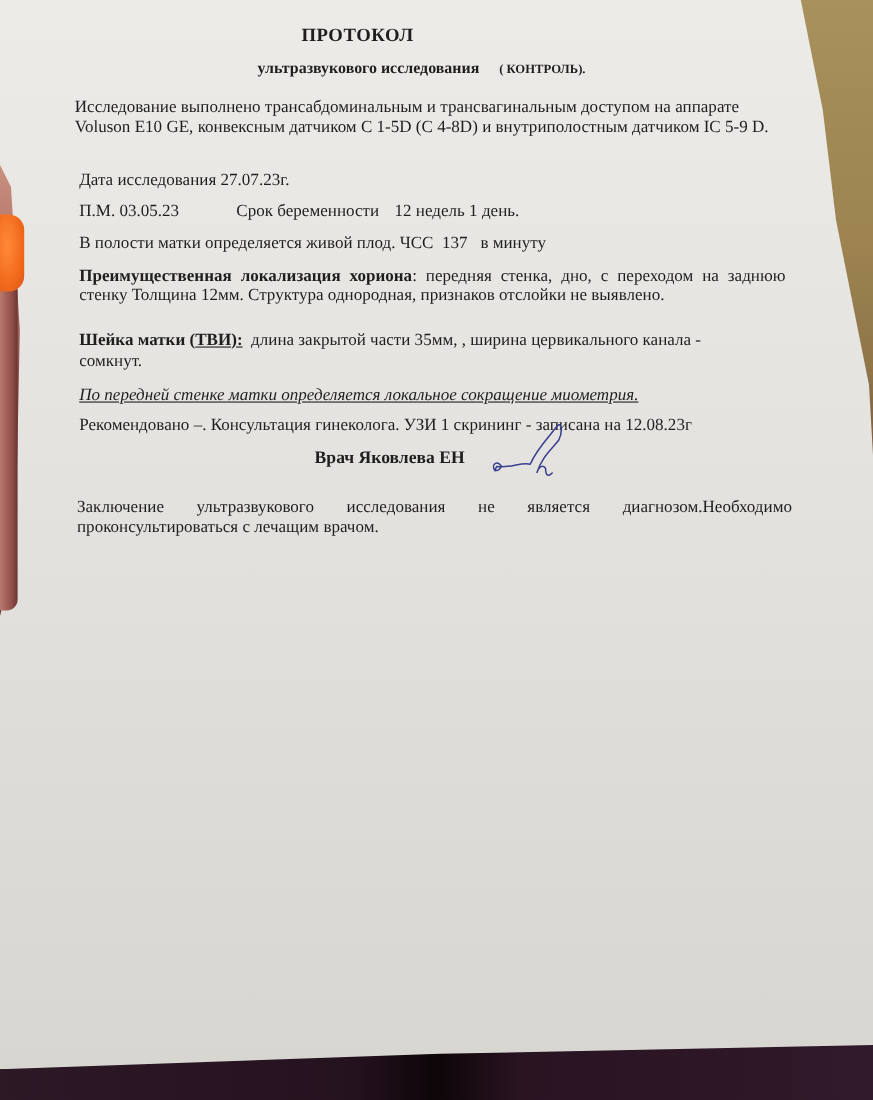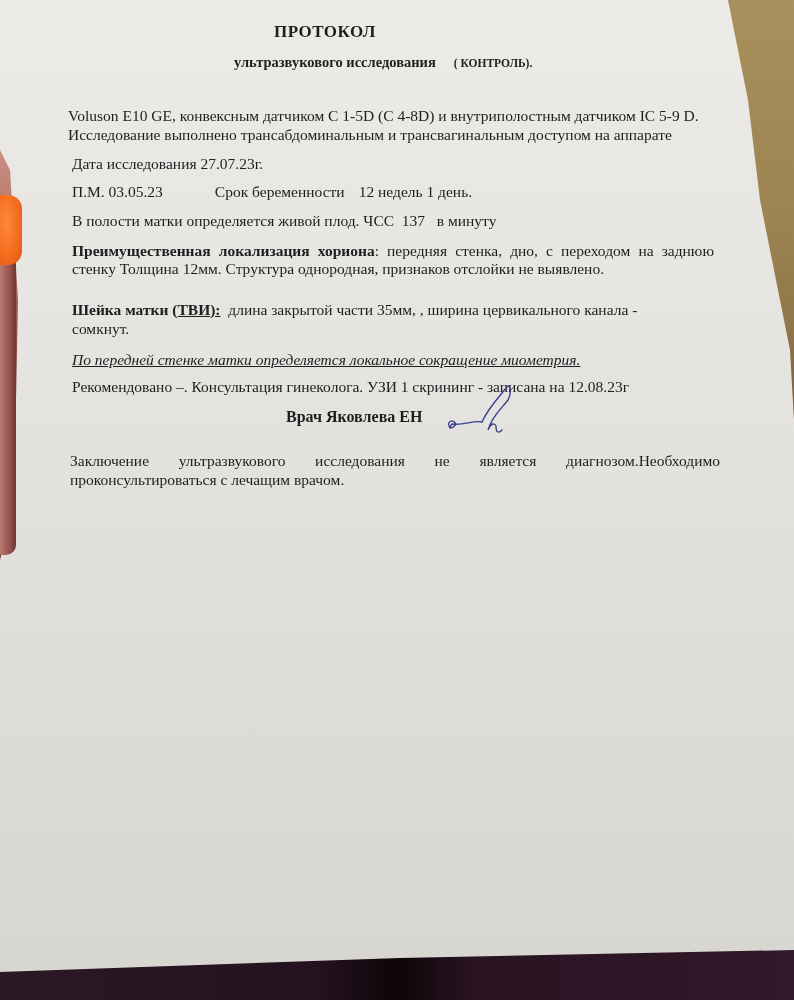--- a/index.html
+++ b/index.html
@@ -33,21 +33,21 @@
     .finger {
       position: absolute; left: 0; top: 255px; width: 16px; height: 300px;
       background: linear-gradient(90deg, #b87a6e 0%, #8e4c47 70%, #6a3530 100%);
       border-radius: 0 10px 10px 0;
     }
     .doc { position: absolute; left: 0; top: 0; width: 714px; height: 1000px; color: #1e1e1e; font-size: 15.5px; }
     .t { position: absolute; white-space: nowrap; }
     .title { left: 274px; top: 22px; font-weight: bold; font-size: 17px; letter-spacing: 0.5px; }
     .subtitle { left: 234px; top: 54px; font-weight: bold; font-size: 14.5px; text-align: right; }
     .subtitle .ctrl { font-size: 11.5px; margin-left: 18px; }
-    .p1 { left: 68px; top: 89px; margin-top: 37px; }
+    .p1 { left: 68px; top: 89px; }
     .p1b { left: 68px; top: 107px; }
     .date { left: 72px; top: 155px; }
     .pm { left: 72px; top: 183px; }
     .pm .gap1 { display: inline-block; width: 52px; }
     .pm .gap2 { display: inline-block; width: 14px; }
     .fetus { left: 72px; top: 212px; }
     .chor1 { left: 72px; top: 242px; width: 642px; text-align: justify; white-space: normal; text-align-last: justify; }
     .chor2 { left: 72px; top: 260px; }
     .cerv1 { left: 72px; top: 301px; }
     .cerv2 { left: 72px; top: 320px; }

